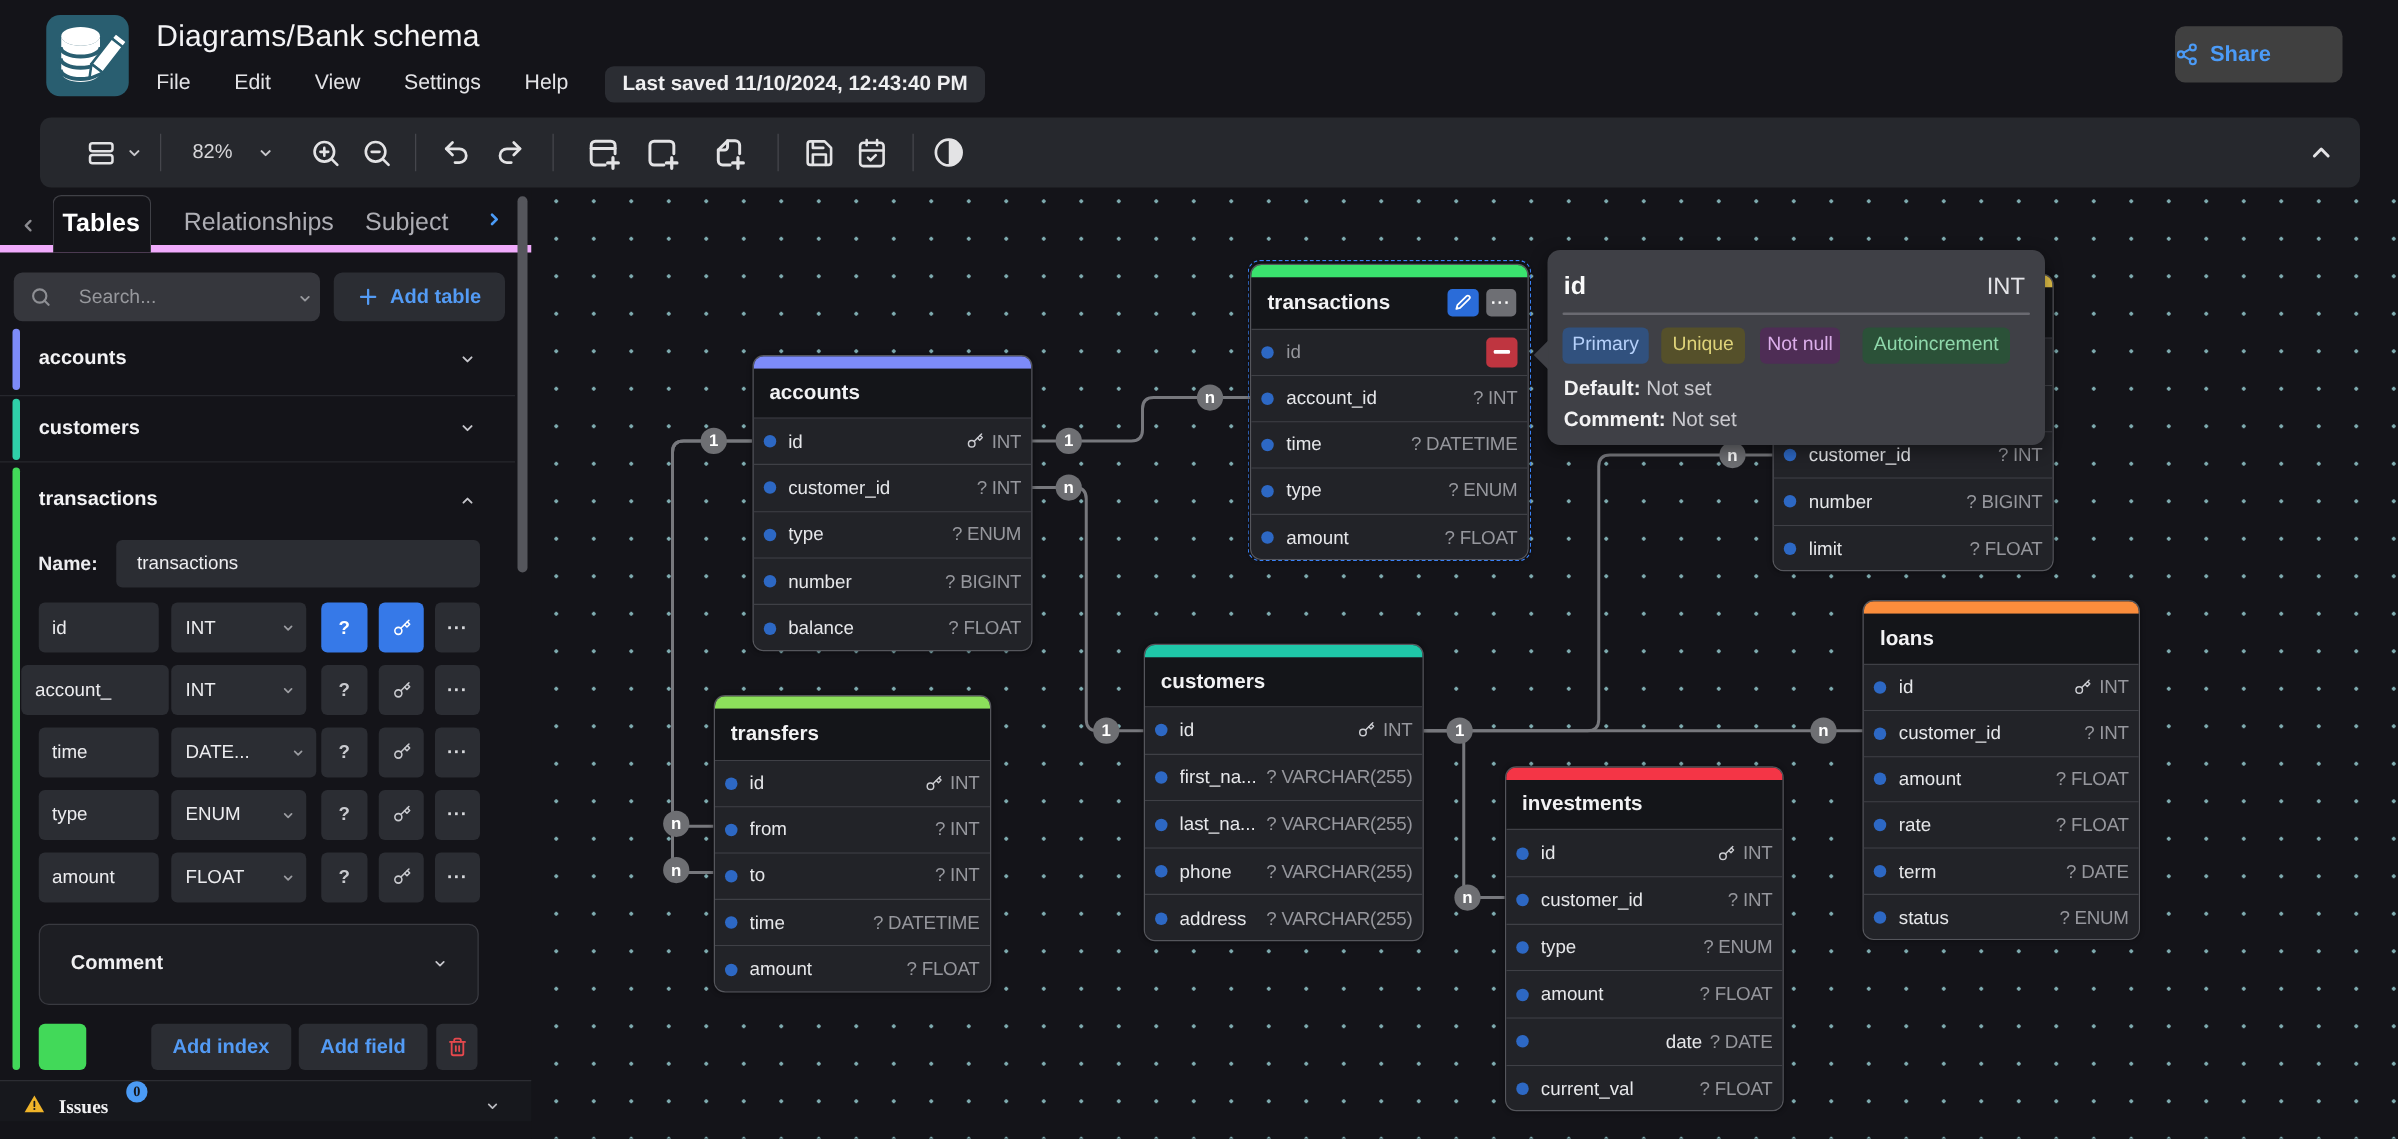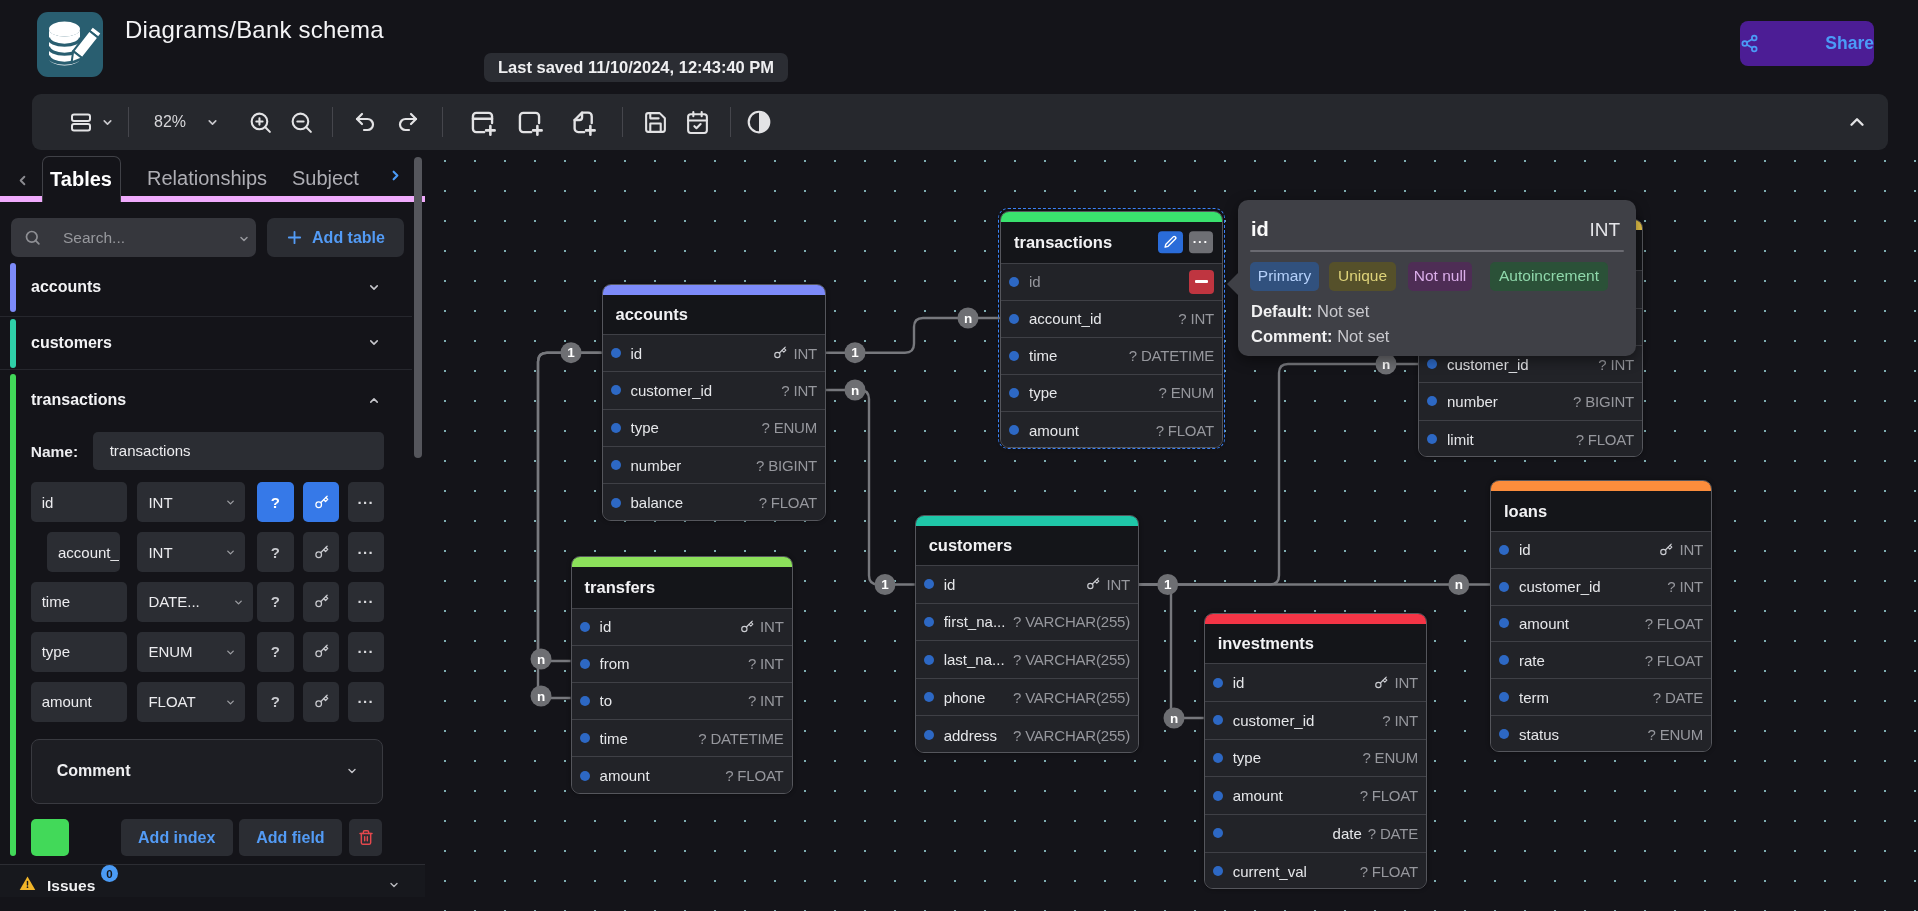--- a/index.html
+++ b/index.html
@@ -2,21 +2,21 @@
 <html><head><meta charset="utf-8"><style>
 *{margin:0;padding:0;box-sizing:border-box;}
 html,body{width:1918px;height:911px;overflow:hidden;background:#141419;font-family:"Liberation Sans",sans-serif;}
 #app{position:relative;width:1918px;height:911px;background:#141419;}
 
 #logo{position:absolute;left:37px;top:12px;width:66px;height:65px;border-radius:11px;background:#295e70;}
 #title{position:absolute;left:125px;top:16px;font-size:24px;color:#f4f4f6;letter-spacing:.2px;}
 #menus{position:absolute;left:125px;top:56px;font-size:17px;color:#e3e3e6;}
 #menus span{margin-right:35px;}
 #lastsaved{position:absolute;left:484px;top:53px;height:29px;line-height:29px;padding:0 14px;background:#2b2d33;border-radius:7px;font-size:16.5px;font-weight:700;color:#efeff1;}
-#share{position:absolute;left:1740px;top:21px;width:134px;height:45px;background:#4c1d95;border-radius:8px;color:#4b9bf7;font-size:17.5px;font-weight:700;display:flex;align-items:center;justify-content:space-between;gap:9px;}
+#share{position:absolute;left:1740px;top:21px;width:134px;height:45px;background:#404040;border-radius:8px;color:#4b9bf7;font-size:17.5px;font-weight:700;display:flex;align-items:center;justify-content:flex-start;gap:9px;}
 
 #toolbar{position:absolute;left:32px;top:94px;width:1856px;height:56px;background:#26282d;border-radius:9px;display:flex;align-items:center;color:#e3e3e5;}
 #toolbar .div{width:1px;height:30px;background:#45464c;margin:0 0;}
 #toolbar .ic{display:flex;align-items:center;justify-content:center;}
 #zoomtxt{font-size:16px;color:#d6d6d9;}
 #tb-chevup{position:absolute;right:20px;top:0;height:56px;display:flex;align-items:center;}
 
 #sidebar{position:absolute;left:0;top:152px;width:425px;height:759px;background:#141419;}
 #tabrow{position:absolute;left:0;top:0;width:425px;height:50px;border-bottom:6px solid #f0abfc;font-size:20px;color:#aeaeb4;}
 #tab-active{position:absolute;left:41.5px;top:4px;width:79px;height:46px;border:1px solid #404147;border-bottom:none;border-radius:7px 7px 0 0;background:#141419;color:#fff;font-weight:700;display:flex;align-items:center;justify-content:center;}
@@ -28,21 +28,21 @@
 .accchev{position:absolute;left:366px;}
 .accline{position:absolute;left:0;width:412px;height:1px;background:#26272d;}
 .inpt{position:absolute;background:#2b2d33;border-radius:5px;color:#ececef;font-size:15px;display:flex;align-items:center;padding-left:11px;}
 .frow{position:absolute;left:0;width:412px;height:40.4px;}
 .frow .fbox{position:absolute;top:0;height:40.4px;background:#2b2d33;border-radius:5px;color:#ececef;font-size:15px;display:flex;align-items:center;padding-left:11px;}
 .frow .chev{position:absolute;top:15px;}
 .sqbtn{position:absolute;top:0;width:36.6px;height:40.4px;border-radius:5px;display:flex;align-items:center;justify-content:center;font-size:15px;}
 #commentbox{position:absolute;left:30.7px;top:739px;width:352px;height:64.7px;background:#1d1e23;border:1px solid #393a40;border-radius:8px;}
 #commentbox span{position:absolute;left:25px;top:22px;font-size:16px;font-weight:700;color:#f0f0f2;}
 .abtn{position:absolute;top:818.7px;height:37.7px;background:#2b2d33;border-radius:5px;display:flex;align-items:center;justify-content:center;color:#539bf5;font-size:16px;font-weight:700;}
-#issues{position:absolute;left:0;top:712px;width:425px;height:33px;background:#17181d;border-top:1px solid #2c2d33;}
+#issues{position:absolute;left:0;top:712px;width:425px;height:33px;background:#17181d;border-top:1px solid #2c2d33;font-family:Liberation Serif, serif;}
 #sbscroll{position:absolute;left:413.5px;top:5px;width:8px;height:301px;background:#55565c;border-radius:4px;}
 
 #canvas{position:absolute;left:425px;top:152px;width:1493px;height:759px;overflow:hidden;background:#141419;background-image:radial-gradient(circle,#7fadb1 1.25px,transparent 1.45px);background-size:30px 30px;background-position:5px -6px;}
 #rels{position:absolute;left:0;top:0;}
 .tbl{position:absolute;background:#222328;border:1px solid #55565c;border-radius:9px;overflow:hidden;box-shadow:0 0 4px rgba(0,0,0,.4);}
 .tstrip{height:10px;}
 .tname{background:#141519;border-bottom:1px solid #3f4046;display:flex;align-items:center;padding-left:13px;font-size:16.5px;font-weight:700;color:#f2f2f4;position:relative;}
 .trow{position:relative;border-bottom:1px solid #3f4046;display:flex;align-items:center;padding:0 8px 0 8px;background:#222328;}
 .trow:last-child{border-bottom:none;}
 .fdot{width:10px;height:10px;border-radius:50%;background:#2d68c4;flex:none;}
@@ -75,20 +75,21 @@
 <path d="M11.5 34.5 a15.5 7.5 0 0 0 32 0"></path>
 <path d="M11.5 43.5 a15.5 7.5 0 0 0 32 0"></path>
 </g>
 <g transform="rotate(38 46 36)">
 <rect x="40.2" y="13" width="11.5" height="5.5" fill="#fff" stroke="#295e70" stroke-width="2"></rect>
 <rect x="40.2" y="18.5" width="11.5" height="26" fill="#fff" stroke="#295e70" stroke-width="2"></rect>
 <path d="M40.2 44.5 45.95 54.5 51.7 44.5 z" fill="#fff" stroke="#295e70" stroke-width="2" stroke-linejoin="round"></path>
 </g>
 </svg></div>
 <div id="title">Diagrams/Bank schema</div>
+<div id="menus"><span>File</span><span>Edit</span><span>View</span><span>Settings</span><span>Help</span></div>
 <div id="lastsaved">Last saved 11/10/2024, 12:43:40 PM</div>
 <div id="share">
       <svg width="19" height="19" viewBox="0 0 24 24" fill="none" stroke="#4b9bf7" stroke-width="2.2" stroke-linecap="round">
         <circle cx="18" cy="5" r="3"></circle>
         <circle cx="6" cy="12" r="3"></circle>
         <circle cx="18" cy="19" r="3"></circle>
         <path d="m8.6 13.5 6.8 4M15.4 6.5l-6.8 4"></path>
       </svg>
       <span>Share</span>
     </div>
@@ -595,21 +596,21 @@
   <span class="sqbtn" style="left:302.8px;background:#3679e8;">
           <svg width="15" height="15" viewBox="0 0 24 24" fill="none" stroke="#fff" stroke-width="2" stroke-linecap="round" stroke-linejoin="round">
             <circle cx="7.5" cy="15.5" r="4.5"></circle>
             <path d="m21 2-9.6 9.6"></path>
             <path d="m15.5 7.5 3 3L22 7l-3-3"></path>
           </svg>
         </span>
   <span class="sqbtn" style="left:347.5px;background:#2b2d33;color:#d8d9dd;font-weight:700;letter-spacing:.5px;">···</span>
 </div>
 <div class="frow" style="top:380px;">
-  <span class="fbox" style="left:47px;width:73px;">account_</span>
+  <span class="fbox" style="left:17px;width:118px;">account_</span>
   <span class="fbox" style="left:137.4px;width:107.8px;">INT<svg class="chev" style="right:9px;" width="11" height="11" viewBox="0 0 24 24" fill="none" stroke="#9b9ca1" stroke-width="3" stroke-linecap="round" stroke-linejoin="round">
             <path d="m6 9 6 6 6-6"></path>
           </svg></span>
   <span class="sqbtn" style="left:257px;background:#2b2d33;color:#c9cacf;font-weight:700;">?</span>
   <span class="sqbtn" style="left:302.8px;background:#2b2d33;">
           <svg width="15" height="15" viewBox="0 0 24 24" fill="none" stroke="#c9cacf" stroke-width="2" stroke-linecap="round" stroke-linejoin="round">
             <circle cx="7.5" cy="15.5" r="4.5"></circle>
             <path d="m21 2-9.6 9.6"></path>
             <path d="m15.5 7.5 3 3L22 7l-3-3"></path>
           </svg>

